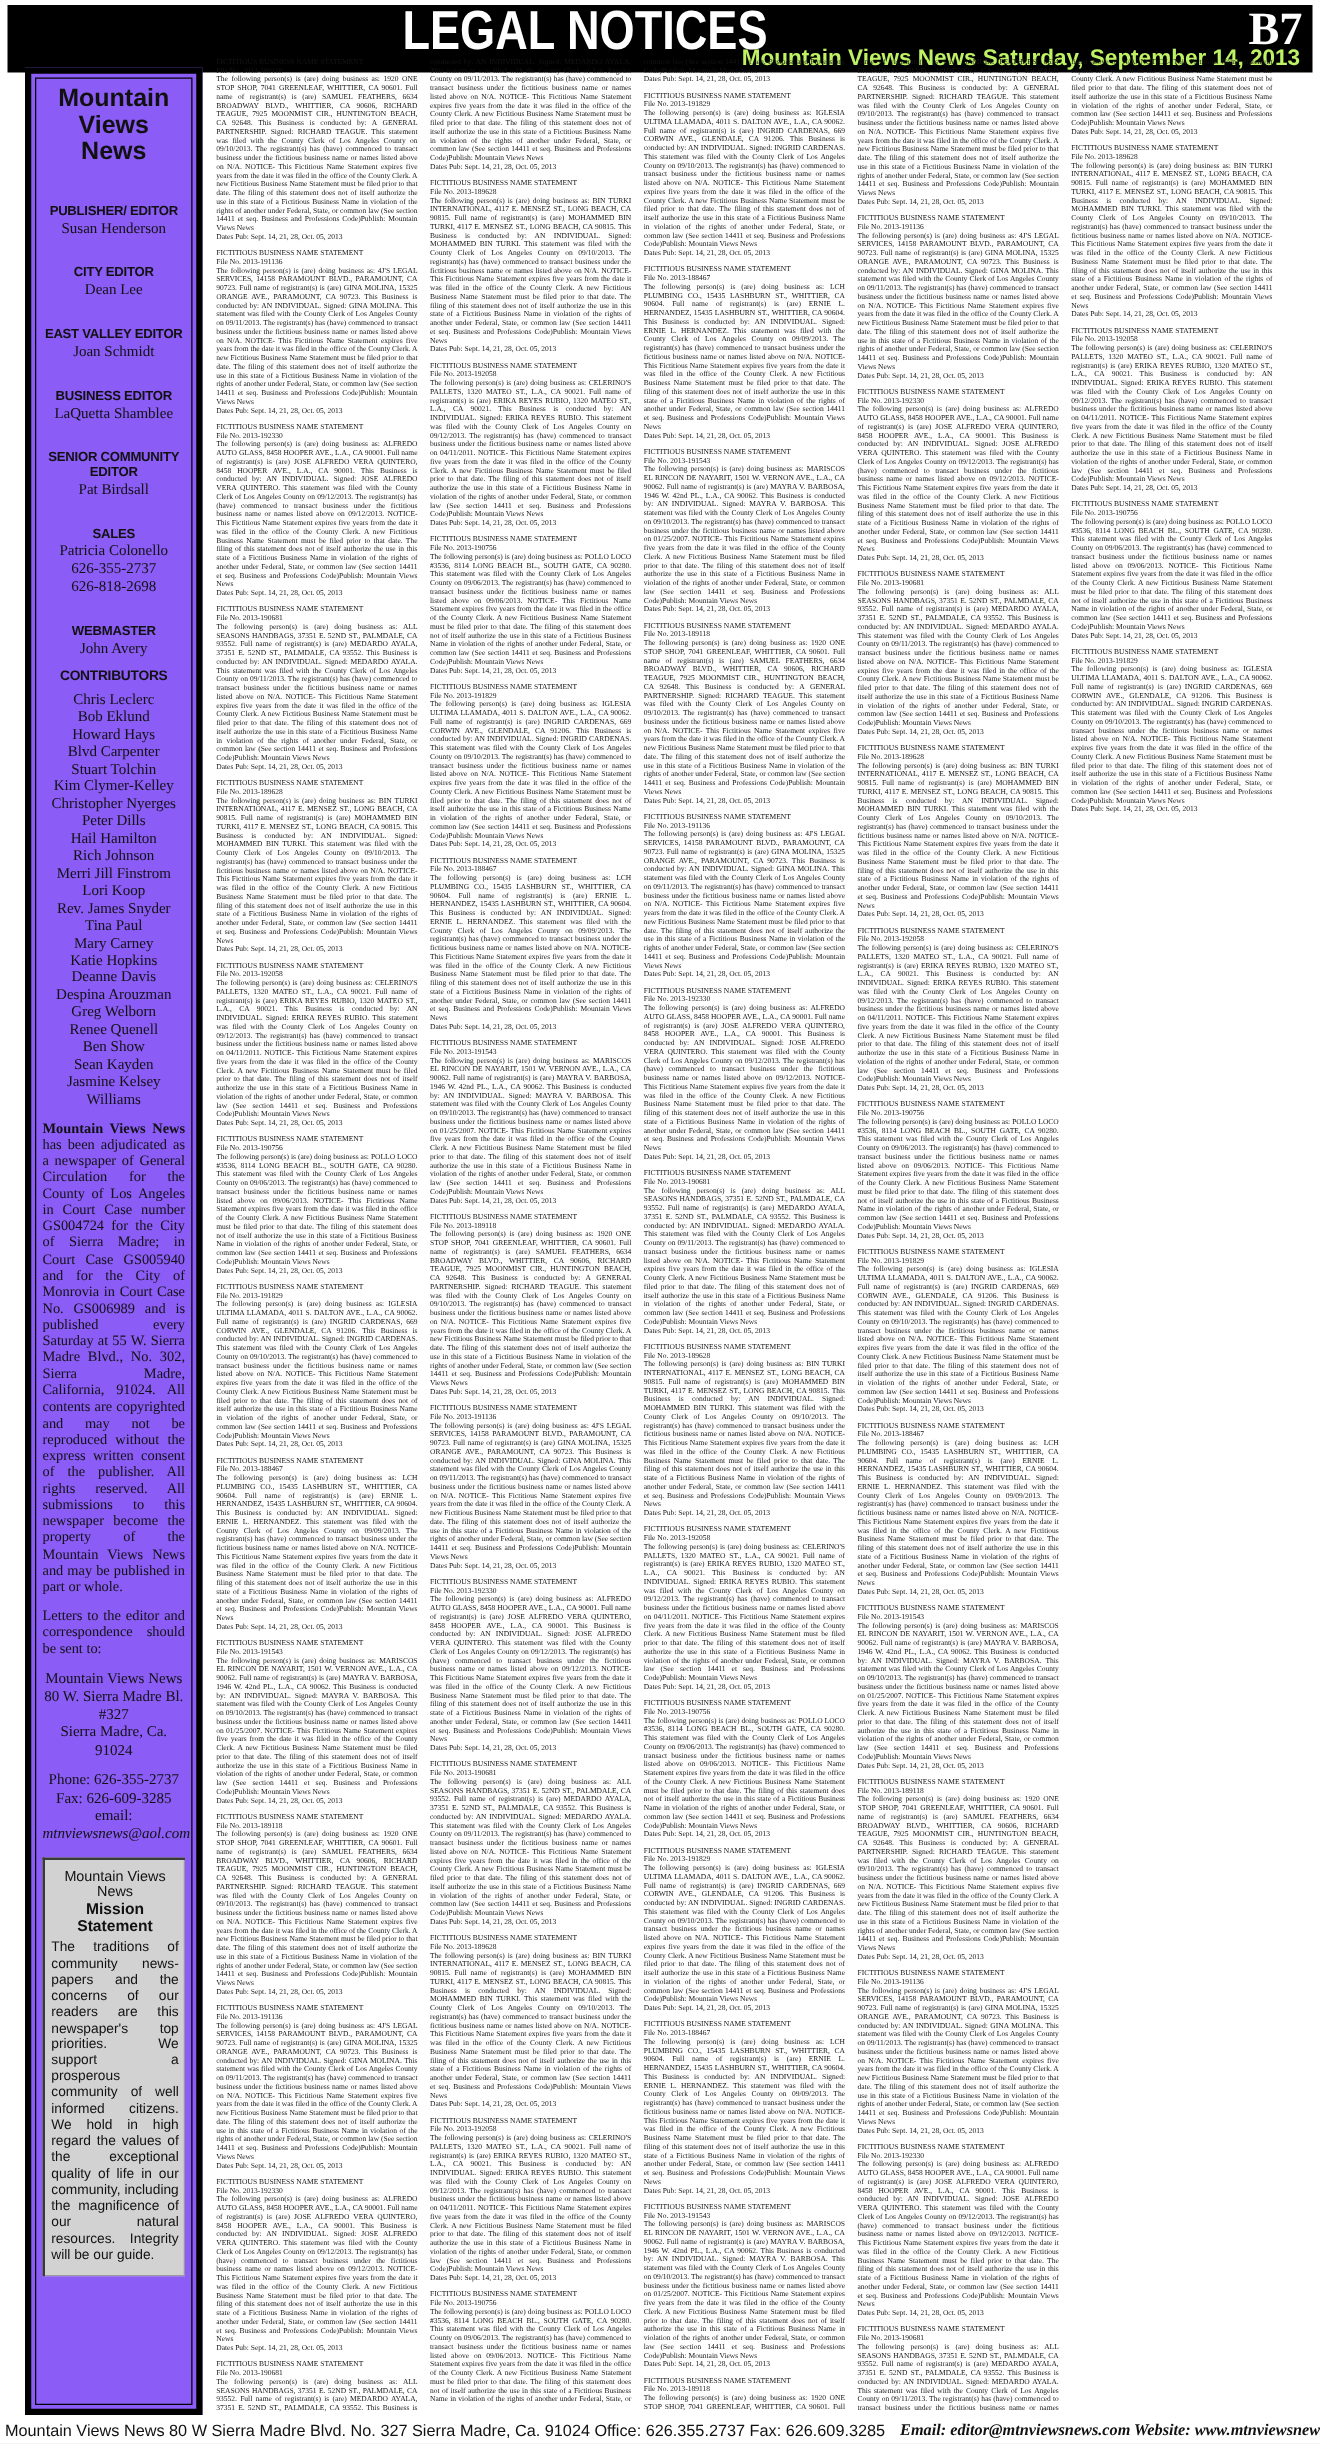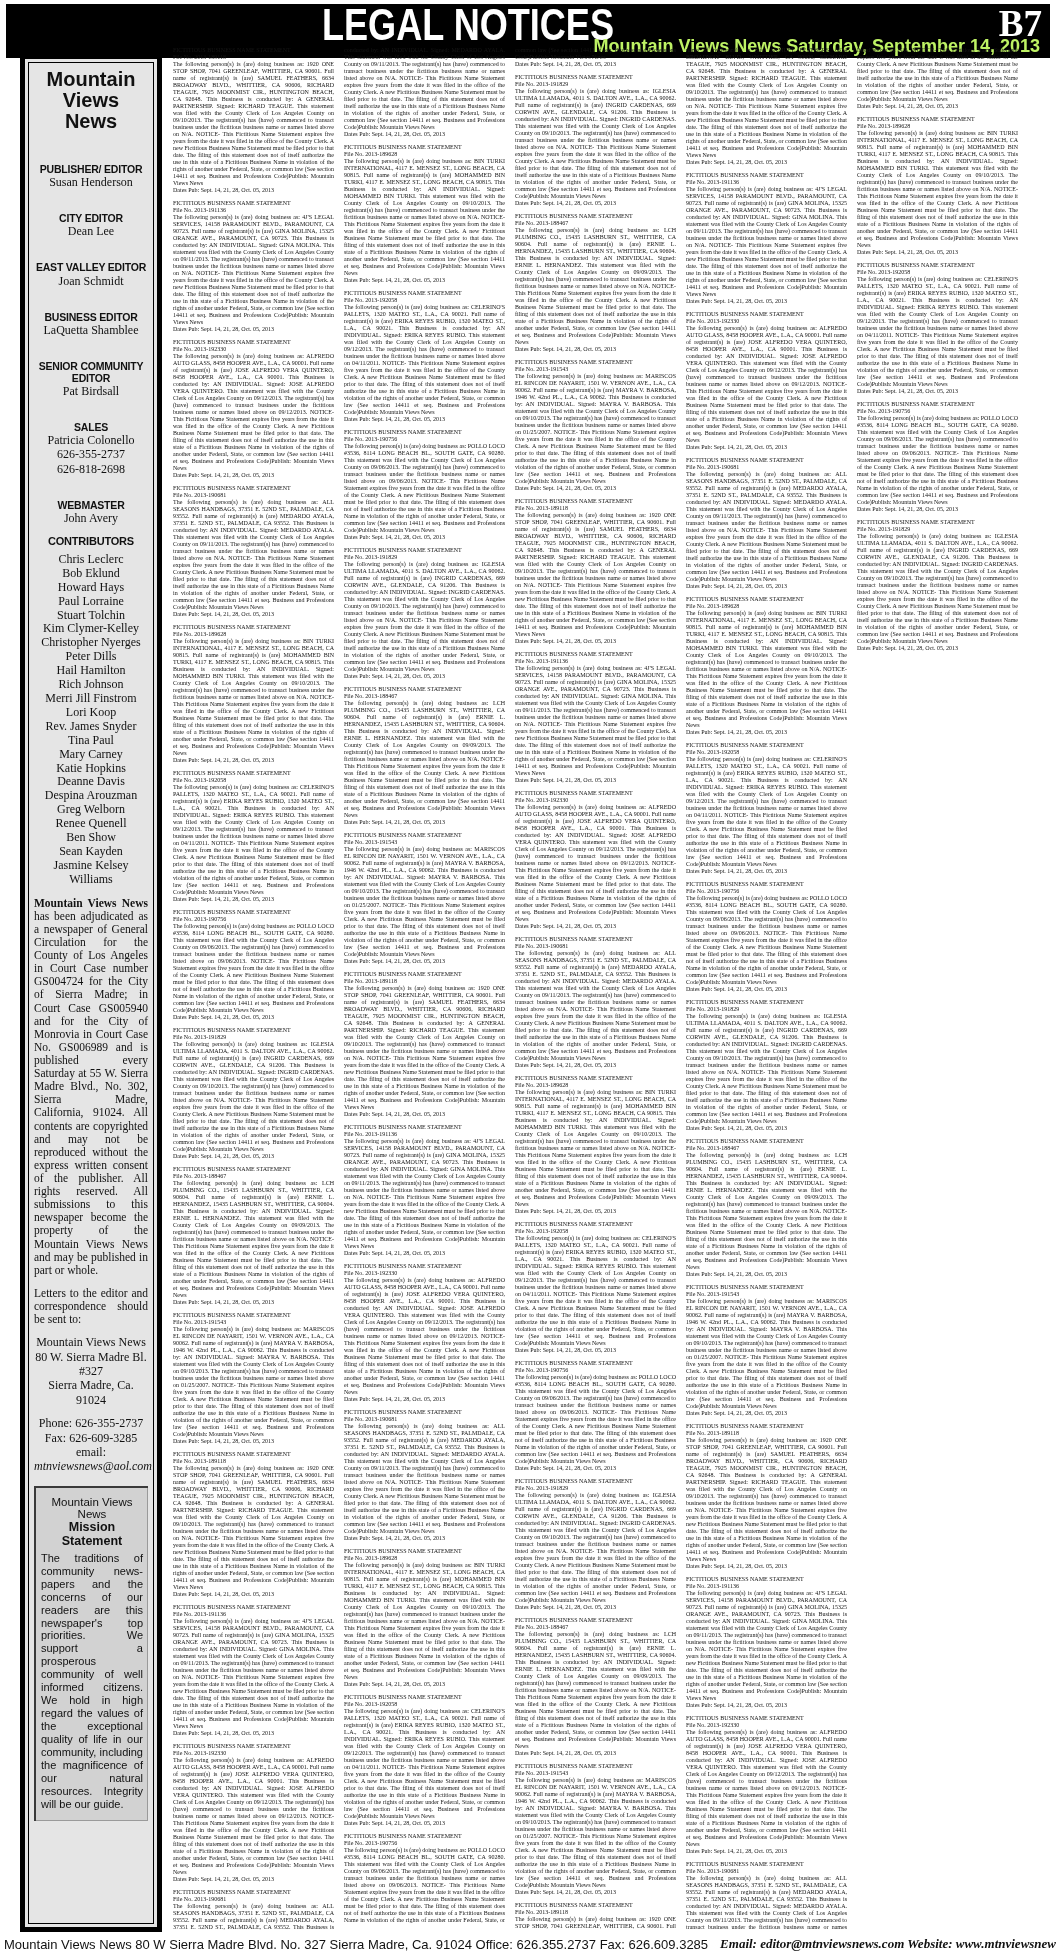--- a/index.html
+++ b/index.html
@@ -21,21 +21,21 @@
     font-family:"Liberation Serif", serif; font-weight:700; font-size:37px;
   }
   .edition-line {
     position:absolute; right:10px; bottom:1px; color:#bef264;
     font-family:"Liberation Sans", sans-serif; font-weight:700; font-size:18px;
     white-space:nowrap;
   }
   
   .sidebar {
     position:absolute; left:20px; top:54px; width:142px; height:1878px;
-    border:5px solid #000; background:#e5e5e5; padding:3px;
+    border:5px solid #000; background:#8b5cf6; padding:3px;
   }
   .sidebar-inner {
     width:100%; height:100%; border:1px solid #000; padding:6px 5px 4px 5px;
     overflow:hidden; text-align:center; display:flex; flex-direction:column;
   }
   .sb-title {
     font-family:"Liberation Sans", sans-serif; font-weight:700;
     font-size:20px; line-height:1.05; margin-bottom:8px;
   }
   .sb-role {
@@ -116,21 +116,21 @@
           <div class="sb-name">626-818-2698</div>
           <div class="sb-role">WEBMASTER</div>
           <div class="sb-name">John Avery</div>
         </div>
 
       <div class="sb-contrib-head">CONTRIBUTORS</div>
       <div>
           <div class="sb-contrib">Chris Leclerc</div>
           <div class="sb-contrib">Bob Eklund</div>
           <div class="sb-contrib">Howard Hays</div>
-          <div class="sb-contrib">Paul Lorraine</div>
+          <div class="sb-contrib">Blvd Carpenter</div>
           <div class="sb-contrib">Stuart Tolchin</div>
           <div class="sb-contrib">Kim Clymer-Kelley</div>
           <div class="sb-contrib">Christopher  Nyerges</div>
           <div class="sb-contrib">Peter Dills</div>
           <div class="sb-contrib">Hail Hamilton</div>
           <div class="sb-contrib">Rich Johnson</div>
           <div class="sb-contrib">Merri Jill Finstrom</div>
           <div class="sb-contrib">Lori Koop</div>
           <div class="sb-contrib">Rev. James Snyder</div>
           <div class="sb-contrib">Tina Paul</div>

